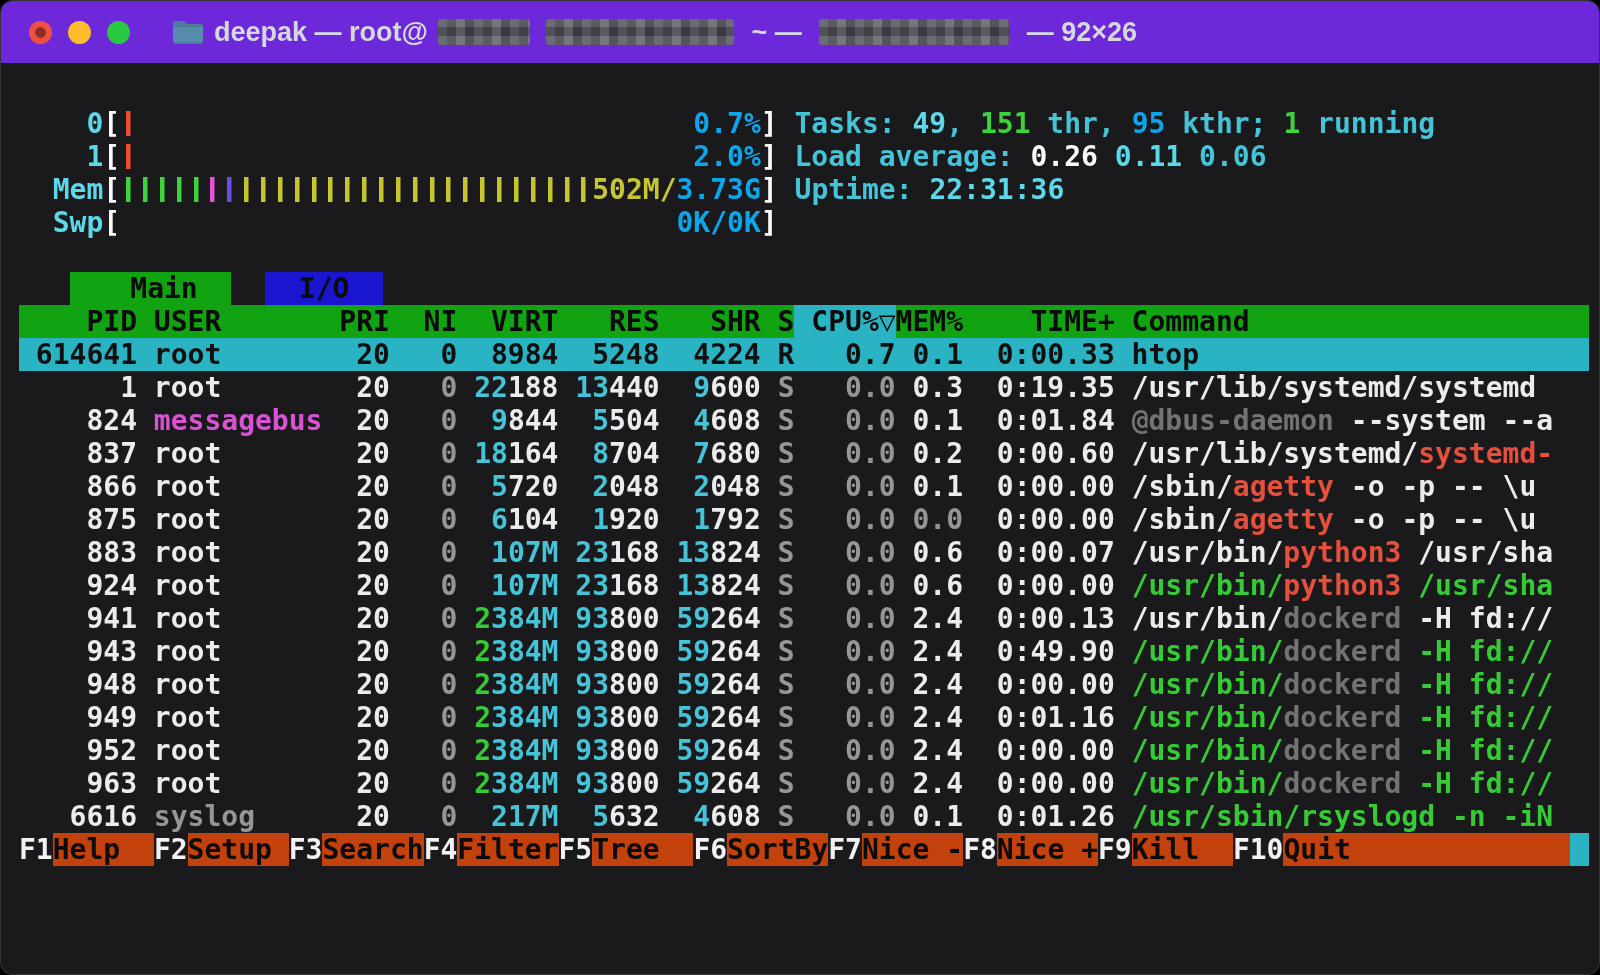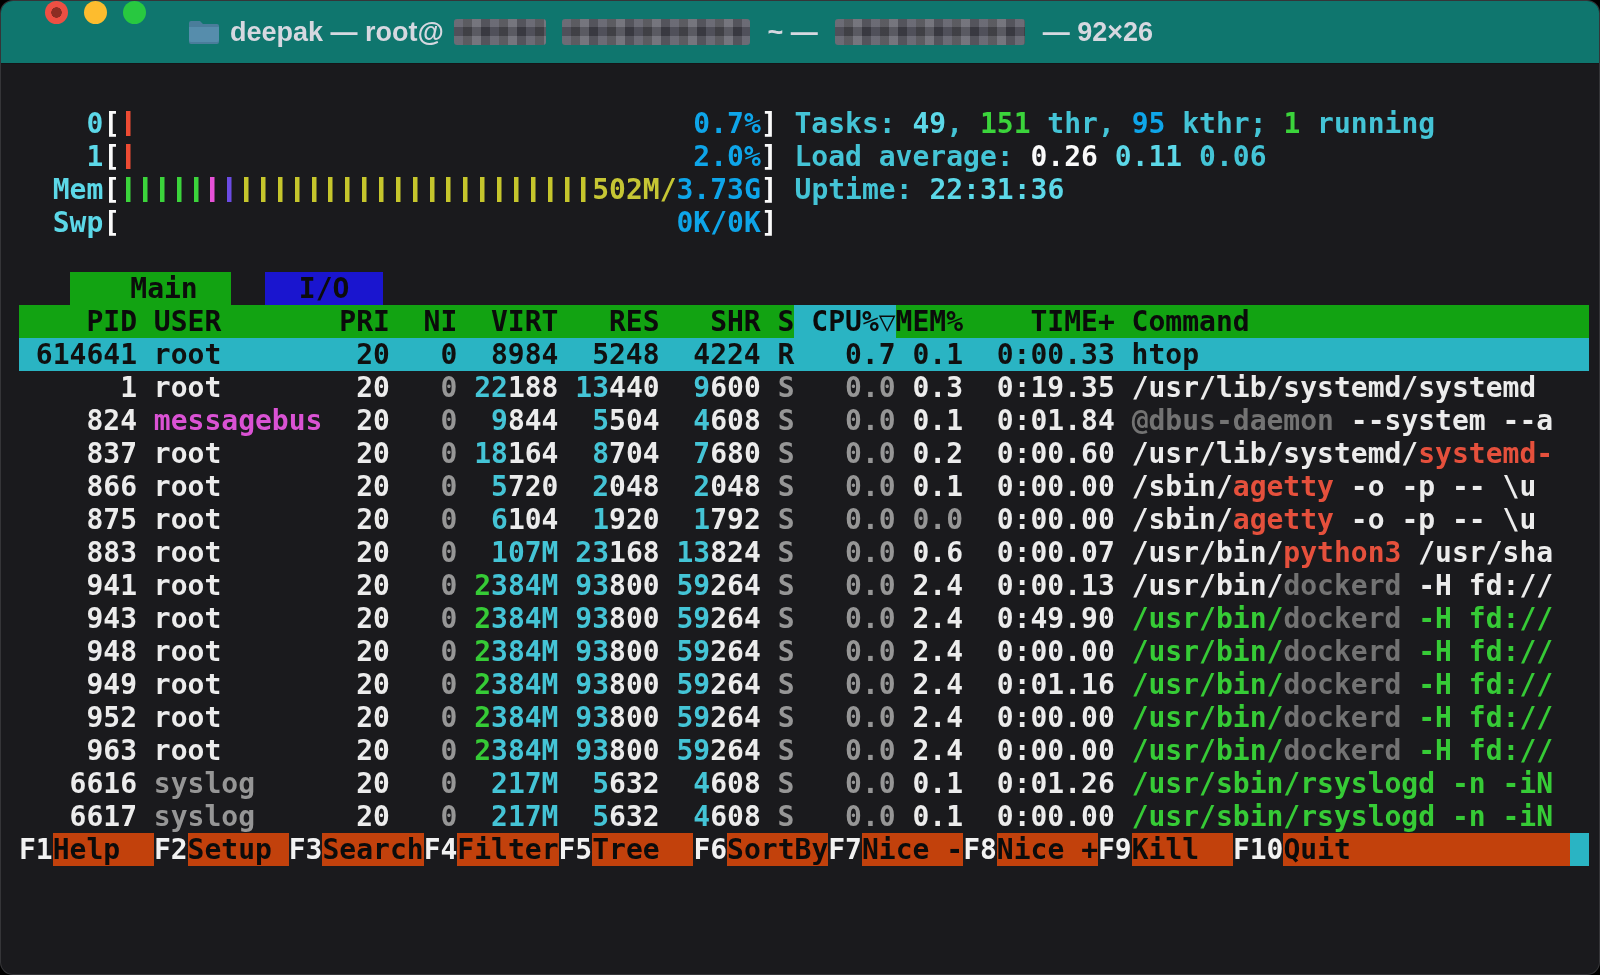--- a/index.html
+++ b/index.html
@@ -2,24 +2,23 @@
 <html><head>
 <meta charset="utf-8">
 <style>
   html,body{margin:0;padding:0;background:#000;}
   .window{
     position:relative;width:1600px;height:975px;box-sizing:border-box;
     background:#1a1a1d;border-radius:13px;overflow:hidden;
     border:1px solid rgba(255,255,255,0.12);
   }
   .titlebar{
-    height:62px;background:#0f766e;display:flex;
+    height:62px;background:#6d28d9;display:flex;align-items:center;
     font-family:"Liberation Sans",sans-serif;
     border-bottom:1px solid #151518;
-    padding-left:16px;
   }
   .lights{display:flex;gap:16px;margin-left:28px;}
   .light{width:23px;height:23px;border-radius:50%;border:none;padding:0;}
   .light.red{background:radial-gradient(circle at 50% 50%, #8d2d23 0 5px, #ee4f43 5.5px);}
   .light.yellow{background:#fdbc2e;}
   .light.green{background:#28c840;}
   .titlegroup{display:flex;align-items:center;margin-left:42px;gap:10px;}
   .title{
     color:#d6d8e0;font-weight:bold;font-size:27px;white-space:pre;
     display:flex;align-items:center;gap:4px;
@@ -90,23 +89,23 @@
       <div class="line"></div>
       <div class="line"><span>   </span><span class="tabm">  Main  </span><span>  </span><span class="tabio">  I/O  </span></div>
       <div class="line hdr"><span>    PID USER       PRI  NI  VIRT   RES   SHR S</span><span class="hdrsort"> CPU%▽</span><span>MEM%    TIME+ Command</span></div>
       <div class="line sel"><span class="blk"> 614641 root        20   0  8984  5248  4224 R   0.7 0.1  0:00.33 htop</span></div>
       <div class="line"><span class="w">      1 root        20</span><span class="gy">   0</span><span class="c"> 22</span><span class="w">188</span><span class="c"> 13</span><span class="w">440</span><span class="c">  9</span><span class="w">600</span><span class="gy"> S   0.0</span><span class="w"> 0.3  0:19.35 /usr/lib/systemd/systemd</span></div>
       <div class="line"><span class="w">    824 </span><span class="m">messagebus</span><span class="w">  20</span><span class="gy">   0</span><span class="c">  9</span><span class="w">844</span><span class="c">  5</span><span class="w">504</span><span class="c">  4</span><span class="w">608</span><span class="gy"> S   0.0</span><span class="w"> 0.1  0:01.84</span><span class="yb"> @dbus-daemon</span><span class="w"> --system --a</span></div>
       <div class="line"><span class="w">    837 root        20</span><span class="gy">   0</span><span class="c"> 18</span><span class="w">164</span><span class="c">  8</span><span class="w">704</span><span class="c">  7</span><span class="w">680</span><span class="gy"> S   0.0</span><span class="w"> 0.2  0:00.60 /usr/lib/systemd/</span><span class="rb">systemd-</span></div>
       <div class="line"><span class="w">    866 root        20</span><span class="gy">   0</span><span class="c">  5</span><span class="w">720</span><span class="c">  2</span><span class="w">048</span><span class="c">  2</span><span class="w">048</span><span class="gy"> S   0.0</span><span class="w"> 0.1  0:00.00 /sbin/</span><span class="rb">agetty</span><span class="w"> -o -p -- \u</span></div>
       <div class="line"><span class="w">    875 root        20</span><span class="gy">   0</span><span class="c">  6</span><span class="w">104</span><span class="c">  1</span><span class="w">920</span><span class="c">  1</span><span class="w">792</span><span class="gy"> S   0.0 0.0</span><span class="w">  0:00.00 /sbin/</span><span class="rb">agetty</span><span class="w"> -o -p -- \u</span></div>
       <div class="line"><span class="w">    883 root        20</span><span class="gy">   0</span><span class="c">  107M 23</span><span class="w">168</span><span class="c"> 13</span><span class="w">824</span><span class="gy"> S   0.0</span><span class="w"> 0.6  0:00.07 /usr/bin/</span><span class="rb">python3</span><span class="w"> /usr/sha</span></div>
+      <div class="line"><span class="w">    924 root        20</span><span class="gy">   0</span><span class="c">  107M 23</span><span class="w">168</span><span class="c"> 13</span><span class="w">824</span><span class="gy"> S   0.0</span><span class="w"> 0.6  0:00.00</span><span class="g"> /usr/bin/</span><span class="rb">python3</span><span class="g"> /usr/sha</span></div>
       <div class="line"><span class="w">    941 root        20</span><span class="gy">   0</span><span class="w"> </span><span class="g">2</span><span class="c">384M 93</span><span class="w">800</span><span class="c"> 59</span><span class="w">264</span><span class="gy"> S   0.0</span><span class="w"> 2.4  0:00.13 /usr/bin/</span><span class="yb">dockerd</span><span class="w"> -H fd://</span></div>
       <div class="line"><span class="w">    943 root        20</span><span class="gy">   0</span><span class="w"> </span><span class="g">2</span><span class="c">384M 93</span><span class="w">800</span><span class="c"> 59</span><span class="w">264</span><span class="gy"> S   0.0</span><span class="w"> 2.4  0:49.90</span><span class="g"> /usr/bin/</span><span class="yb">dockerd</span><span class="g"> -H fd://</span></div>
       <div class="line"><span class="w">    948 root        20</span><span class="gy">   0</span><span class="w"> </span><span class="g">2</span><span class="c">384M 93</span><span class="w">800</span><span class="c"> 59</span><span class="w">264</span><span class="gy"> S   0.0</span><span class="w"> 2.4  0:00.00</span><span class="g"> /usr/bin/</span><span class="yb">dockerd</span><span class="g"> -H fd://</span></div>
       <div class="line"><span class="w">    949 root        20</span><span class="gy">   0</span><span class="w"> </span><span class="g">2</span><span class="c">384M 93</span><span class="w">800</span><span class="c"> 59</span><span class="w">264</span><span class="gy"> S   0.0</span><span class="w"> 2.4  0:01.16</span><span class="g"> /usr/bin/</span><span class="yb">dockerd</span><span class="g"> -H fd://</span></div>
       <div class="line"><span class="w">    952 root        20</span><span class="gy">   0</span><span class="w"> </span><span class="g">2</span><span class="c">384M 93</span><span class="w">800</span><span class="c"> 59</span><span class="w">264</span><span class="gy"> S   0.0</span><span class="w"> 2.4  0:00.00</span><span class="g"> /usr/bin/</span><span class="yb">dockerd</span><span class="g"> -H fd://</span></div>
       <div class="line"><span class="w">    963 root        20</span><span class="gy">   0</span><span class="w"> </span><span class="g">2</span><span class="c">384M 93</span><span class="w">800</span><span class="c"> 59</span><span class="w">264</span><span class="gy"> S   0.0</span><span class="w"> 2.4  0:00.00</span><span class="g"> /usr/bin/</span><span class="yb">dockerd</span><span class="g"> -H fd://</span></div>
       <div class="line"><span class="w">   6616 </span><span class="gy">syslog    </span><span class="w">  20</span><span class="gy">   0</span><span class="c">  217M  5</span><span class="w">632</span><span class="c">  4</span><span class="w">608</span><span class="gy"> S   0.0</span><span class="w"> 0.1  0:01.26</span><span class="g"> /usr/sbin/rsyslogd -n -iN</span></div>
-      <div class="line"><span class="w">   6617 </span><span class="gy">syslog    </span><span class="w">  20</span><span class="gy">   0</span><span class="c">  217M  5</span><span class="w">632</span><span class="c">  4</span><span class="w">608</span><span class="gy"> S   0.0</span><span class="w"> 0.1  0:00.00</span><span class="g"> /usr/sbin/rsyslogd -n -iN</span></div>
       <div class="line fnr"><span class="fnk">F1</span><span class="fnl">Help  </span><span class="fnk">F2</span><span class="fnl">Setup </span><span class="fnk">F3</span><span class="fnl">Search</span><span class="fnk">F4</span><span class="fnl">Filter</span><span class="fnk">F5</span><span class="fnl">Tree  </span><span class="fnk">F6</span><span class="fnl">SortBy</span><span class="fnk">F7</span><span class="fnl">Nice -</span><span class="fnk">F8</span><span class="fnl">Nice +</span><span class="fnk">F9</span><span class="fnl">Kill  </span><span class="fnk">F10</span><span class="fnl">Quit             </span></div>
     </div>
 </div>
 
 </body></html>

